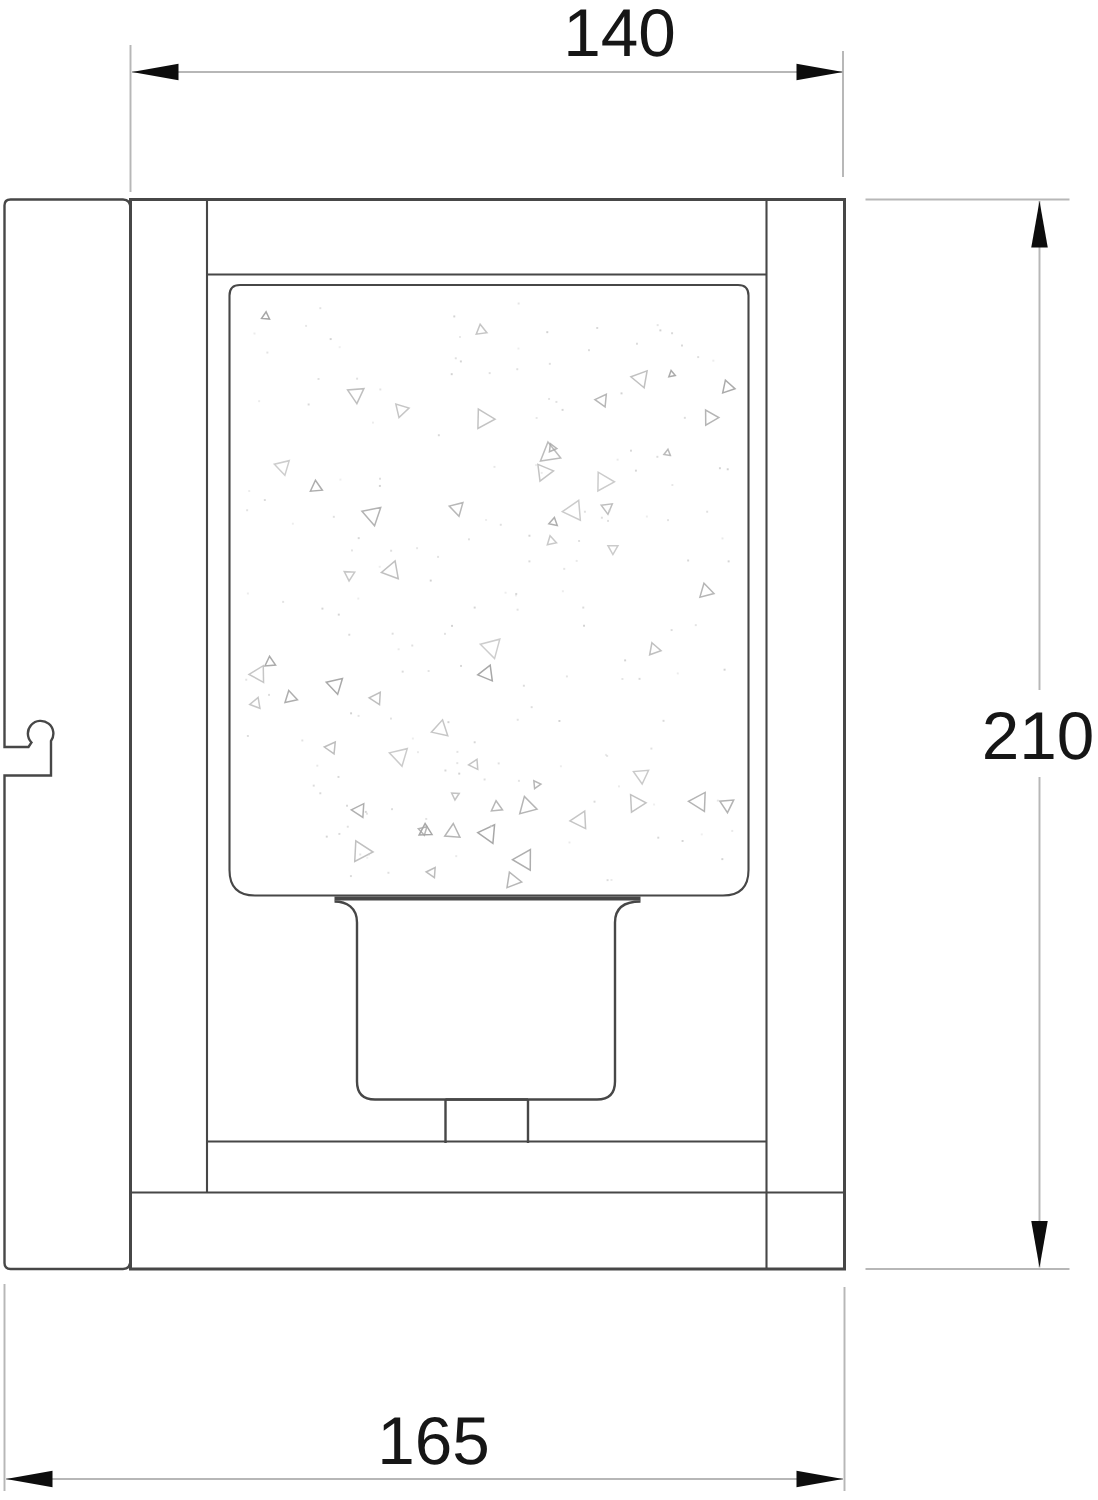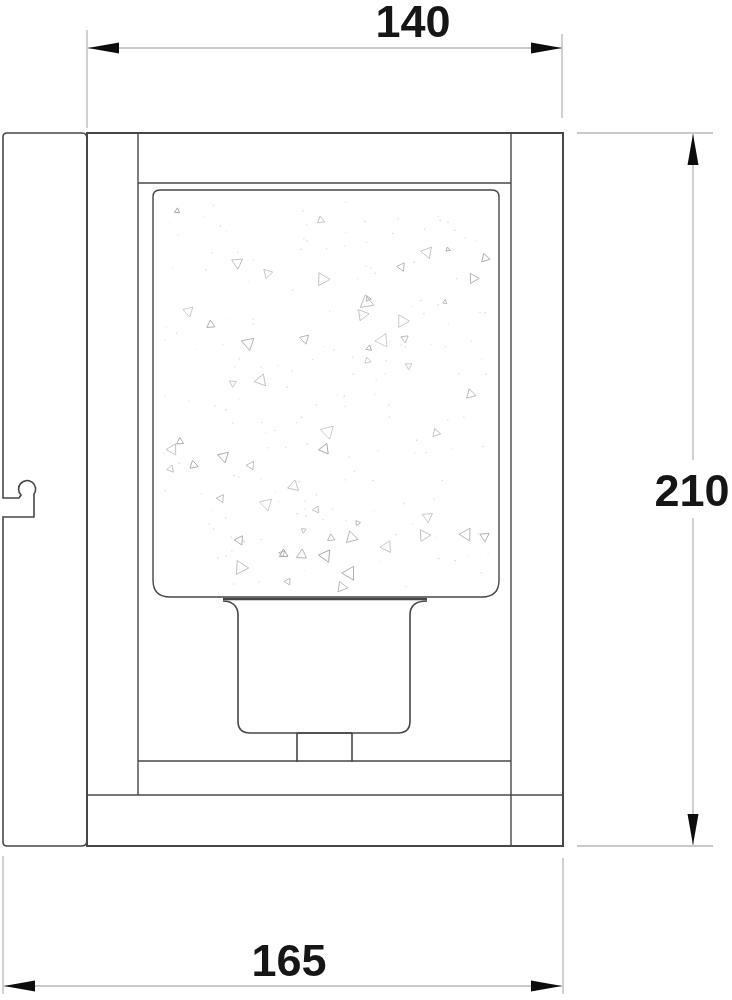--- a/index.html
+++ b/index.html
@@ -2,21 +2,21 @@
 <html style="--c-background: #ffffff; --c-outline: #474747; --c-dim_line: #b7b7b7; --c-arrow: #0d0d0d; --c-text: #161616; --c-texture: #a6a6a6; --c-dot: #cccccc;"><head>
 <meta charset="utf-8">
 <style>
   html,body{margin:0;padding:0;}
   body{
     width:732px;height:1000px;
     background:var(--c-background,#ffffff);
     font-family:"Liberation Sans",sans-serif;
     position:relative;overflow:hidden;
   }
-  .stage{position:absolute;inset:0;font-weight:bold;}
+  .stage{position:absolute;inset:0;}
   svg{display:block;}
   .outline{stroke:var(--c-outline,#474747);fill:none;stroke-width:1.6;}
   .outline-heavy{stroke:var(--c-outline,#474747);fill:none;stroke-width:2;}
   .inner-line{stroke:var(--c-outline,#474747);fill:none;stroke-width:1.4;}
   .flange{stroke:var(--c-outline,#474747);fill:none;stroke-width:2.6;}
   .dim{stroke:var(--c-dim_line,#b7b7b7);fill:none;stroke-width:1.3;}
   .arrow{fill:var(--c-arrow,#0d0d0d);stroke:none;}
   .dim-label{
     fill:var(--c-text,#161616);
     font-family:"Liberation Sans",sans-serif;

